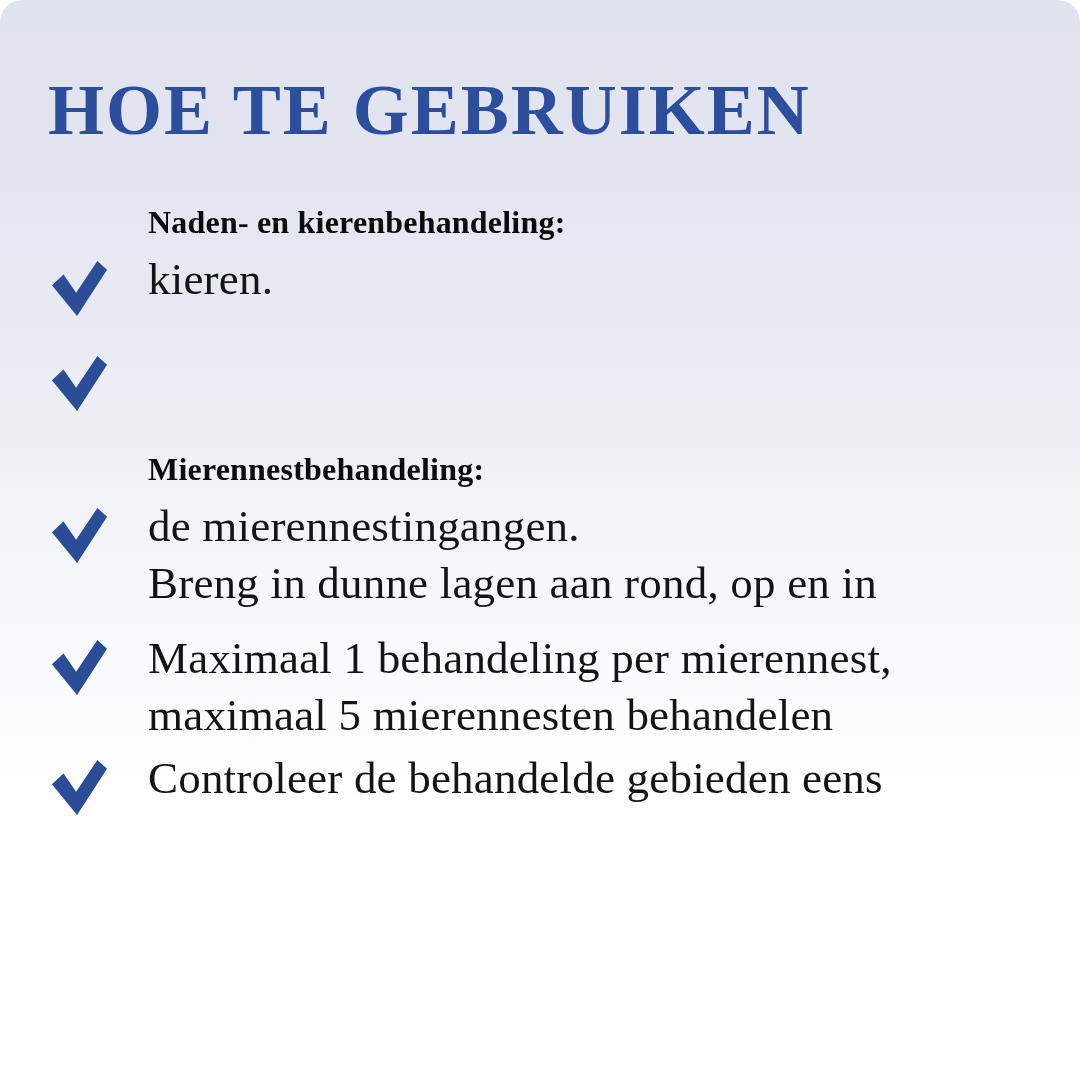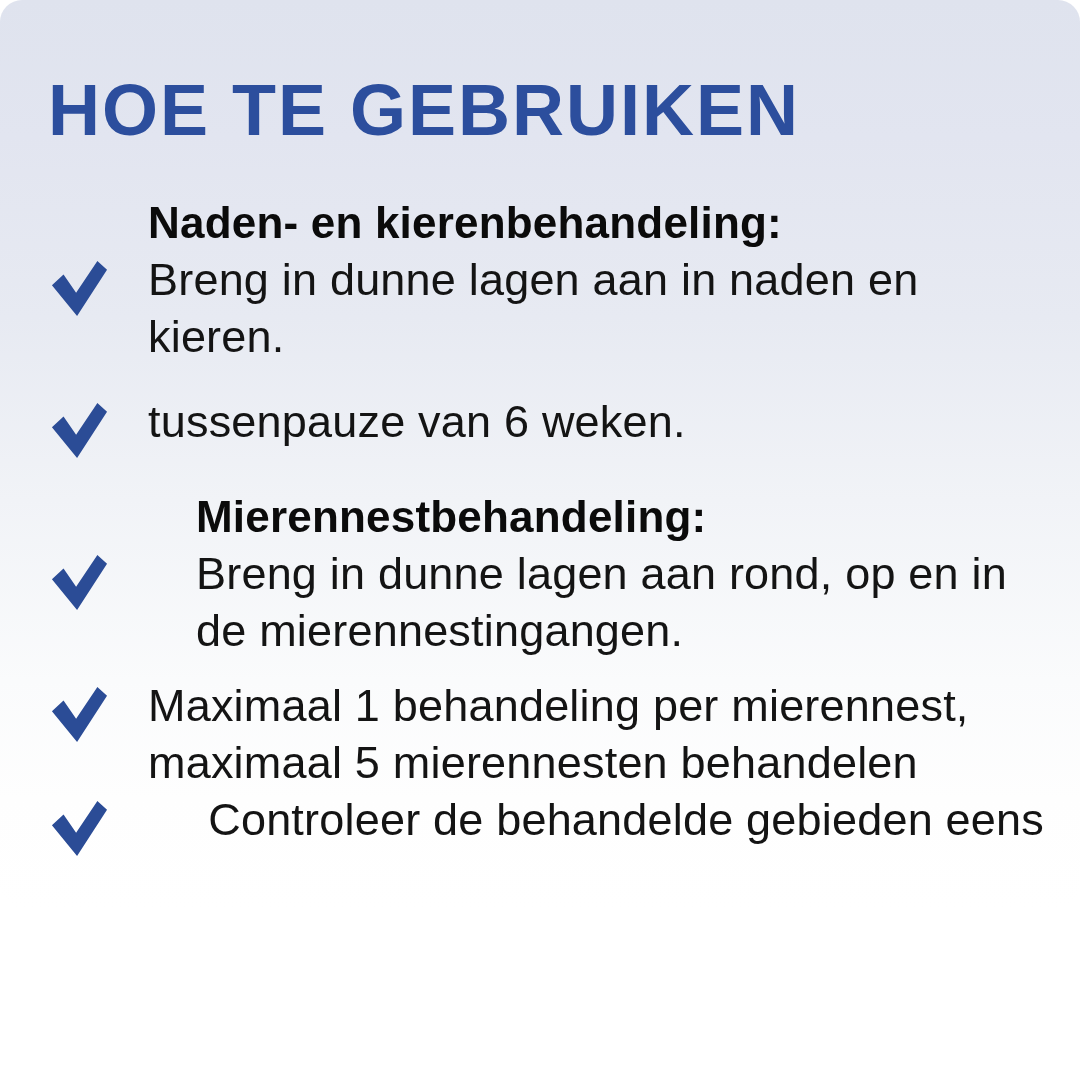--- a/index.html
+++ b/index.html
@@ -4,57 +4,57 @@
 <style>
   html, body { margin: 0; padding: 0; }
   .canvas {
     position: relative;
     width: 1080px;
     height: 908px;
     overflow: hidden;
     background: linear-gradient(180deg,
       #dfe3ee 0%, #e2e5f0 15%, #e7eaf2 35%,
       #f1f3f7 55%, #fafbfc 75%, #fefefe 88%, #ffffff 100%);
-    font-family: Liberation Sans, sans-serif;
+    font-family: Liberation Serif, serif;
     color: #121212;
     border-radius: 22px;
   }
   .title {
     padding: 74px 0 0 48px;
     font-size: 72px;
     line-height: 1.0;
     font-weight: 800;
     letter-spacing: 2px;
     color: #2c4e9d;
   }
   .row {
     display: flex;
     align-items: flex-start;
     margin-left: 50px;
     margin-right: 36px;
   }
   .row.r1 { margin-top: 48px; }
   .row.r2 { margin-top: 28px; }
-  .row.r3 { margin-top: 28px; gap: 48px; }
+  .row.r3 { margin-top: 28px; }
   .row.r4 { margin-top: 18px; }
-  .row.r5 { margin-top: 0; text-align: right; }
+  .row.r5 { margin-top: 6px; }
   .check-col {
     flex: 0 0 98px;
     width: 98px;
   }
   .check {
     display: block;
     width: 58px;
     height: 58px;
     margin-top: 9px;
   }
   .row.has-heading .check { margin-top: 66px; }
   .text-col { flex: 1 1 auto; }
   .heading {
-    font-size: 44px;
+    font-size: 32px;
     line-height: 57px;
     font-weight: 700;
     color: #0b0b0b;
     letter-spacing: 0.2px;
   }
   .line {
     font-size: 45px;
     line-height: 57px;
     font-weight: 400;
     color: #141414;
@@ -69,46 +69,44 @@
   <div class="title">HOE TE GEBRUIKEN</div>
 
   <div class="row r1 has-heading">
     <div class="check-col">
       <svg class="check" viewBox="0 0 60 60">
         <polygon points="2,26 14,15 27,34 49,1 59,10 28,58" fill="#2b4c96"></polygon>
       </svg>
     </div>
     <div class="text-col">
       <div class="heading">Naden- en kierenbehandeling:</div>
-      <div class="line">Breng in dunne lagen aan in naden en</div>
       <div class="line">kieren.</div>
     </div>
   </div>
 
   <div class="row r2">
     <div class="check-col">
       <svg class="check" viewBox="0 0 60 60">
         <polygon points="2,26 14,15 27,34 49,1 59,10 28,58" fill="#2b4c96"></polygon>
       </svg>
     </div>
     <div class="text-col">
-      <div class="line">tussenpauze van 6 weken.</div>
     </div>
   </div>
 
   <div class="row r3 has-heading">
     <div class="check-col">
       <svg class="check" viewBox="0 0 60 60">
         <polygon points="2,26 14,15 27,34 49,1 59,10 28,58" fill="#2b4c96"></polygon>
       </svg>
     </div>
     <div class="text-col">
       <div class="heading">Mierennestbehandeling:</div>
+      <div class="line">de mierennestingangen.</div>
       <div class="line">Breng in dunne lagen aan rond, op en in</div>
-      <div class="line">de mierennestingangen.</div>
     </div>
   </div>
 
   <div class="row r4">
     <div class="check-col">
       <svg class="check" viewBox="0 0 60 60">
         <polygon points="2,26 14,15 27,34 49,1 59,10 28,58" fill="#2b4c96"></polygon>
       </svg>
     </div>
     <div class="text-col">

